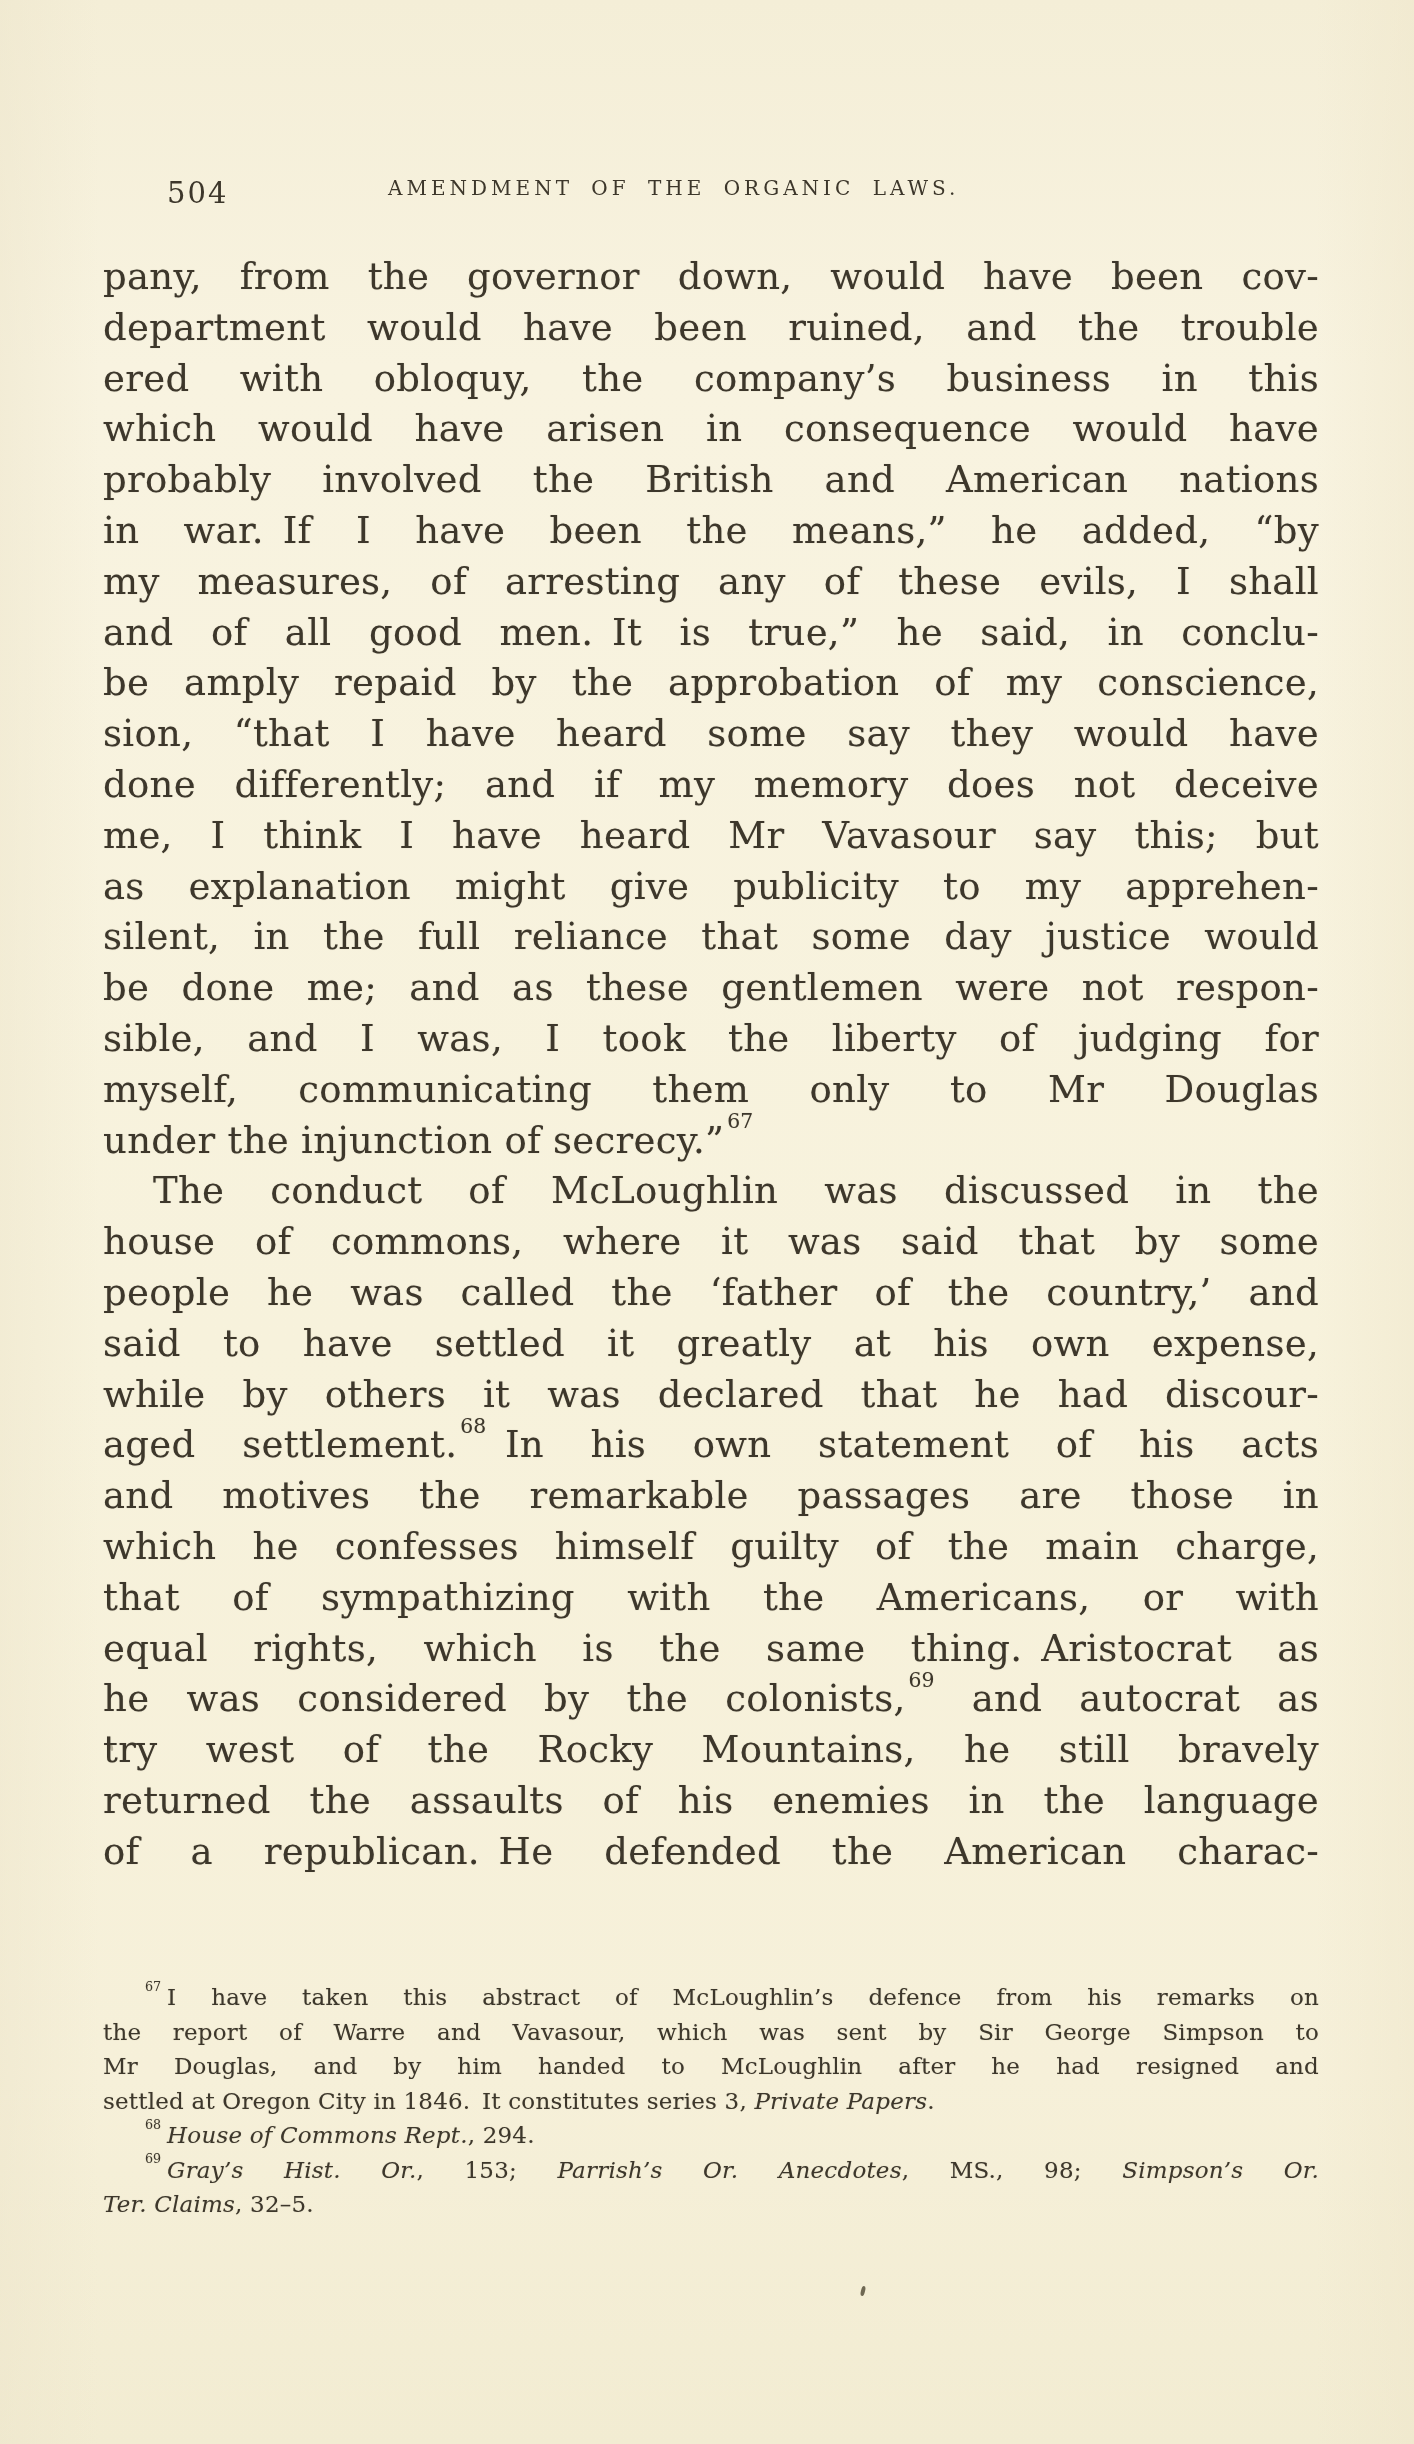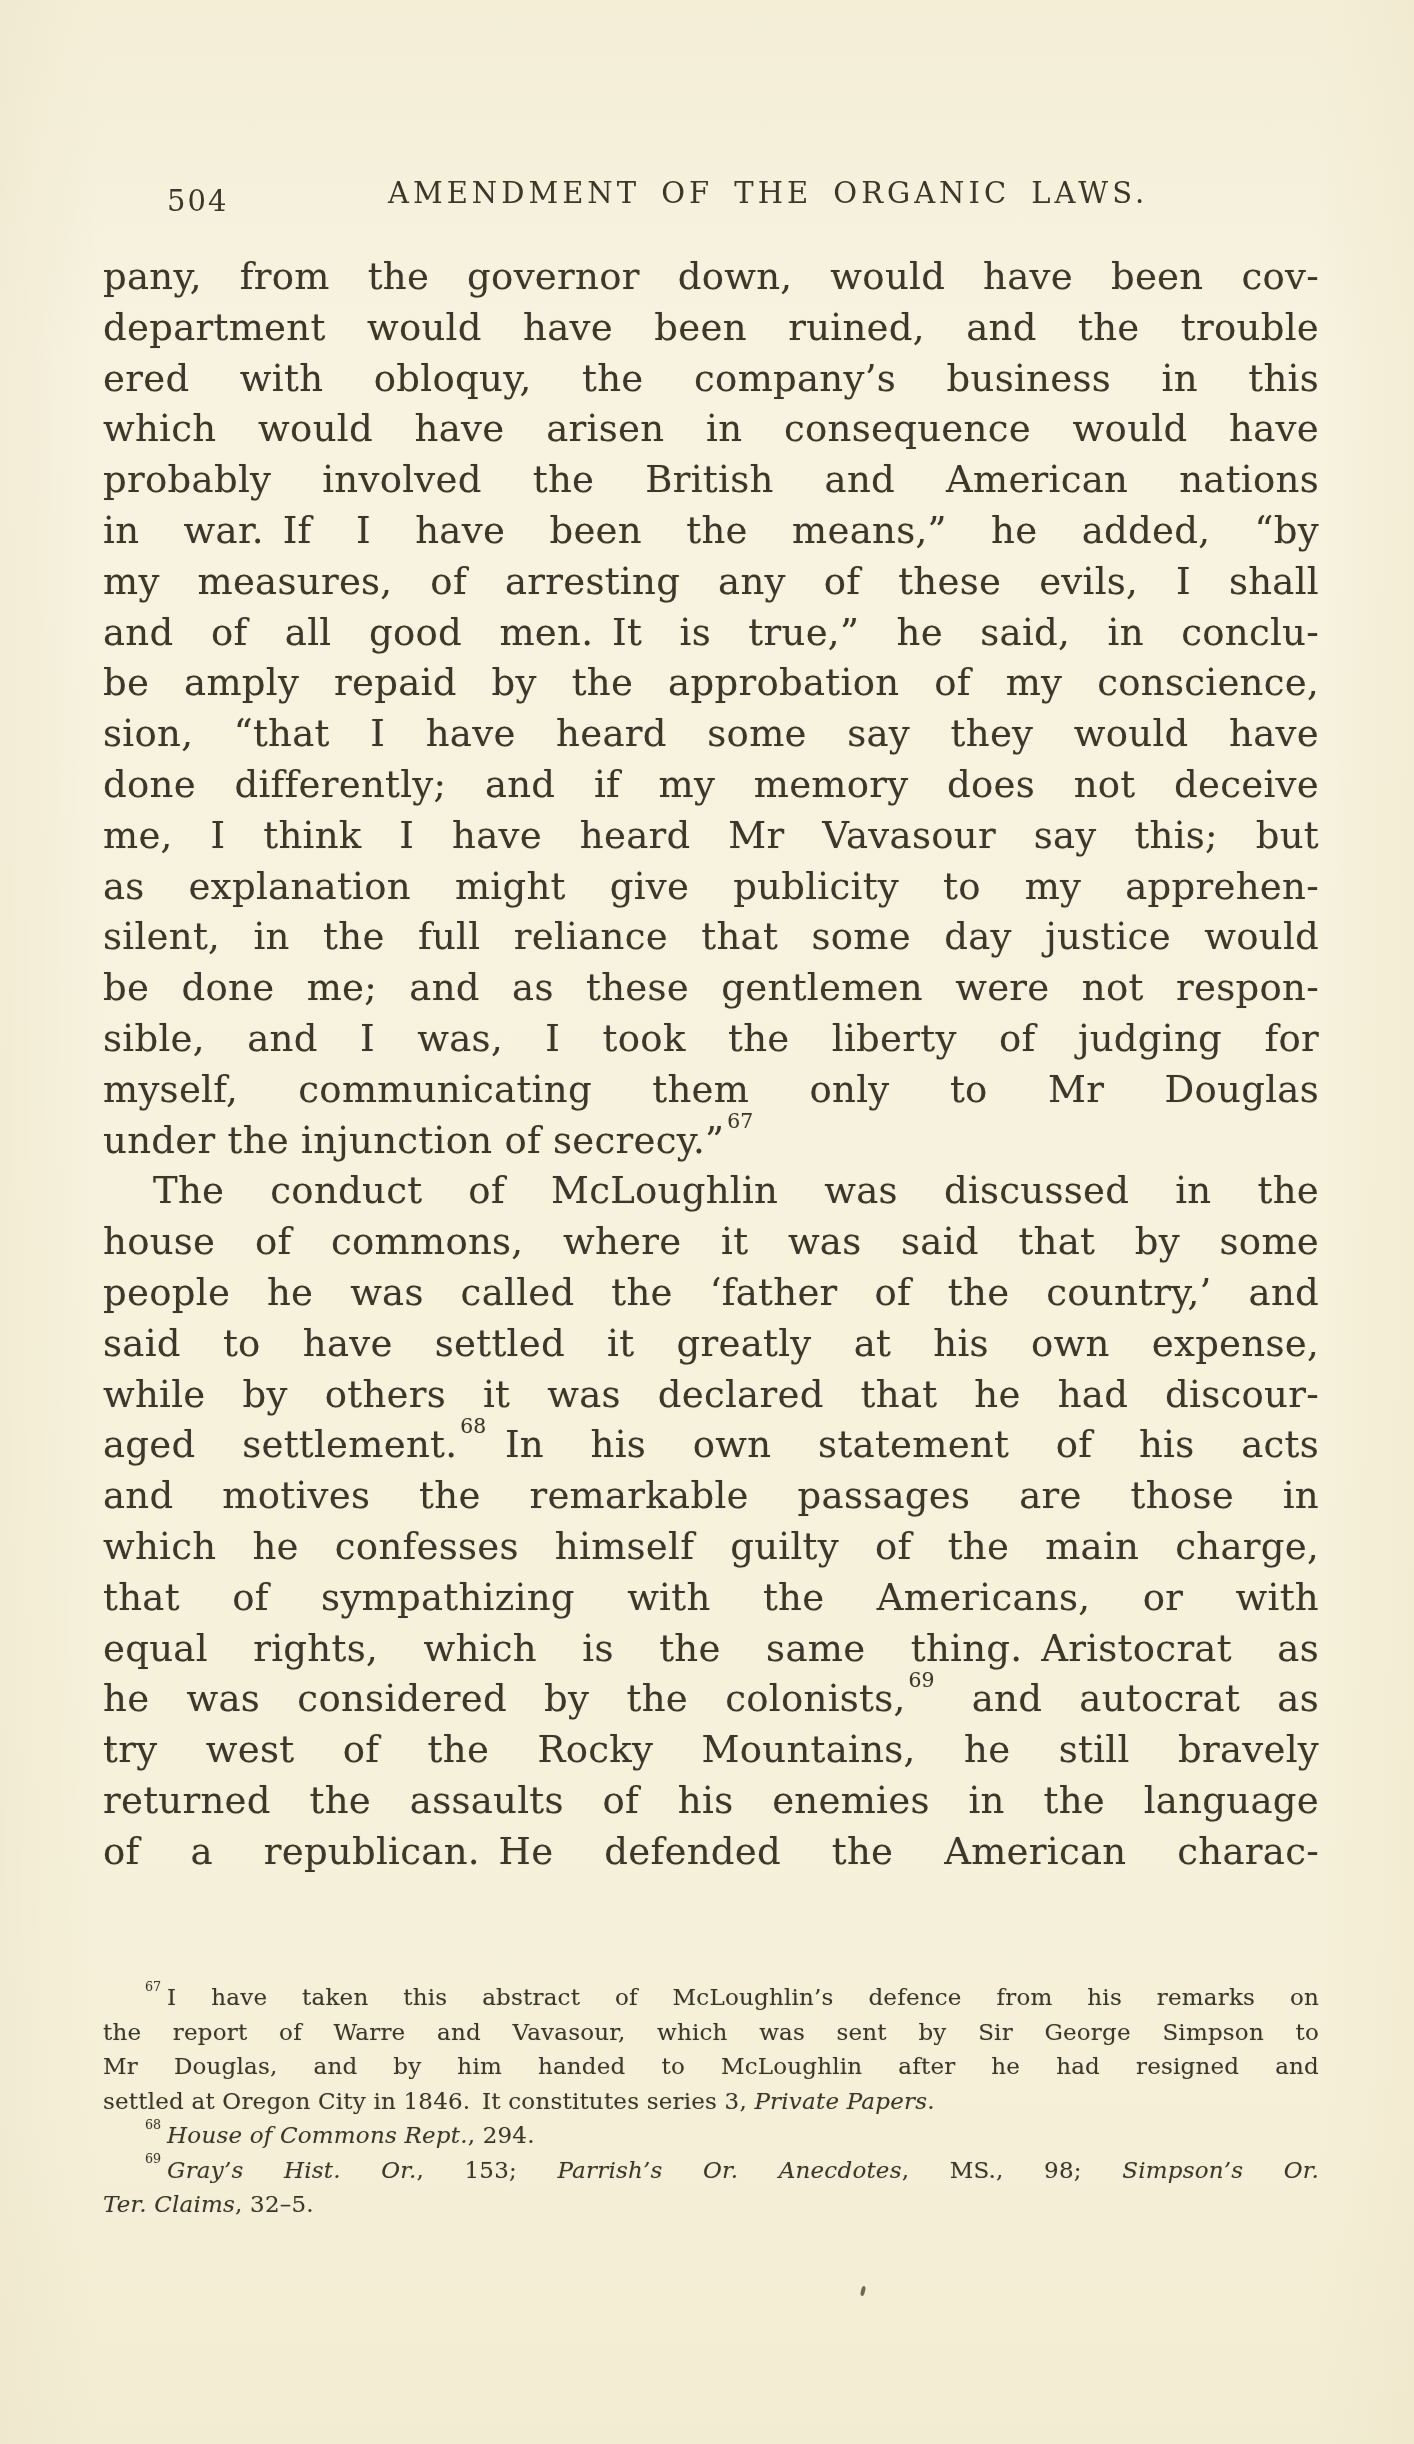--- a/index.html
+++ b/index.html
@@ -25,30 +25,30 @@
   .running-head {
     position: absolute;
     top: 176px;
     left: 0;
     width: 100%;
     height: 42px;
   }
   .pagenum {
     position: absolute;
     left: 167px;
-    top: 8px;
+    top: 0;
     font-size: 29px;
     letter-spacing: 2px;
   }
   .head-title {
     position: absolute;
     left: 388px;
     top: 0;
     width: 724px;
-    font-size: 29px;
+    font-size: 20px;
     letter-spacing: 4px;
     word-spacing: 8px;
     white-space: nowrap;
   }
   
   .body-block {
     position: absolute;
     left: 103px;
     top: 252px;
     width: 1216px;

